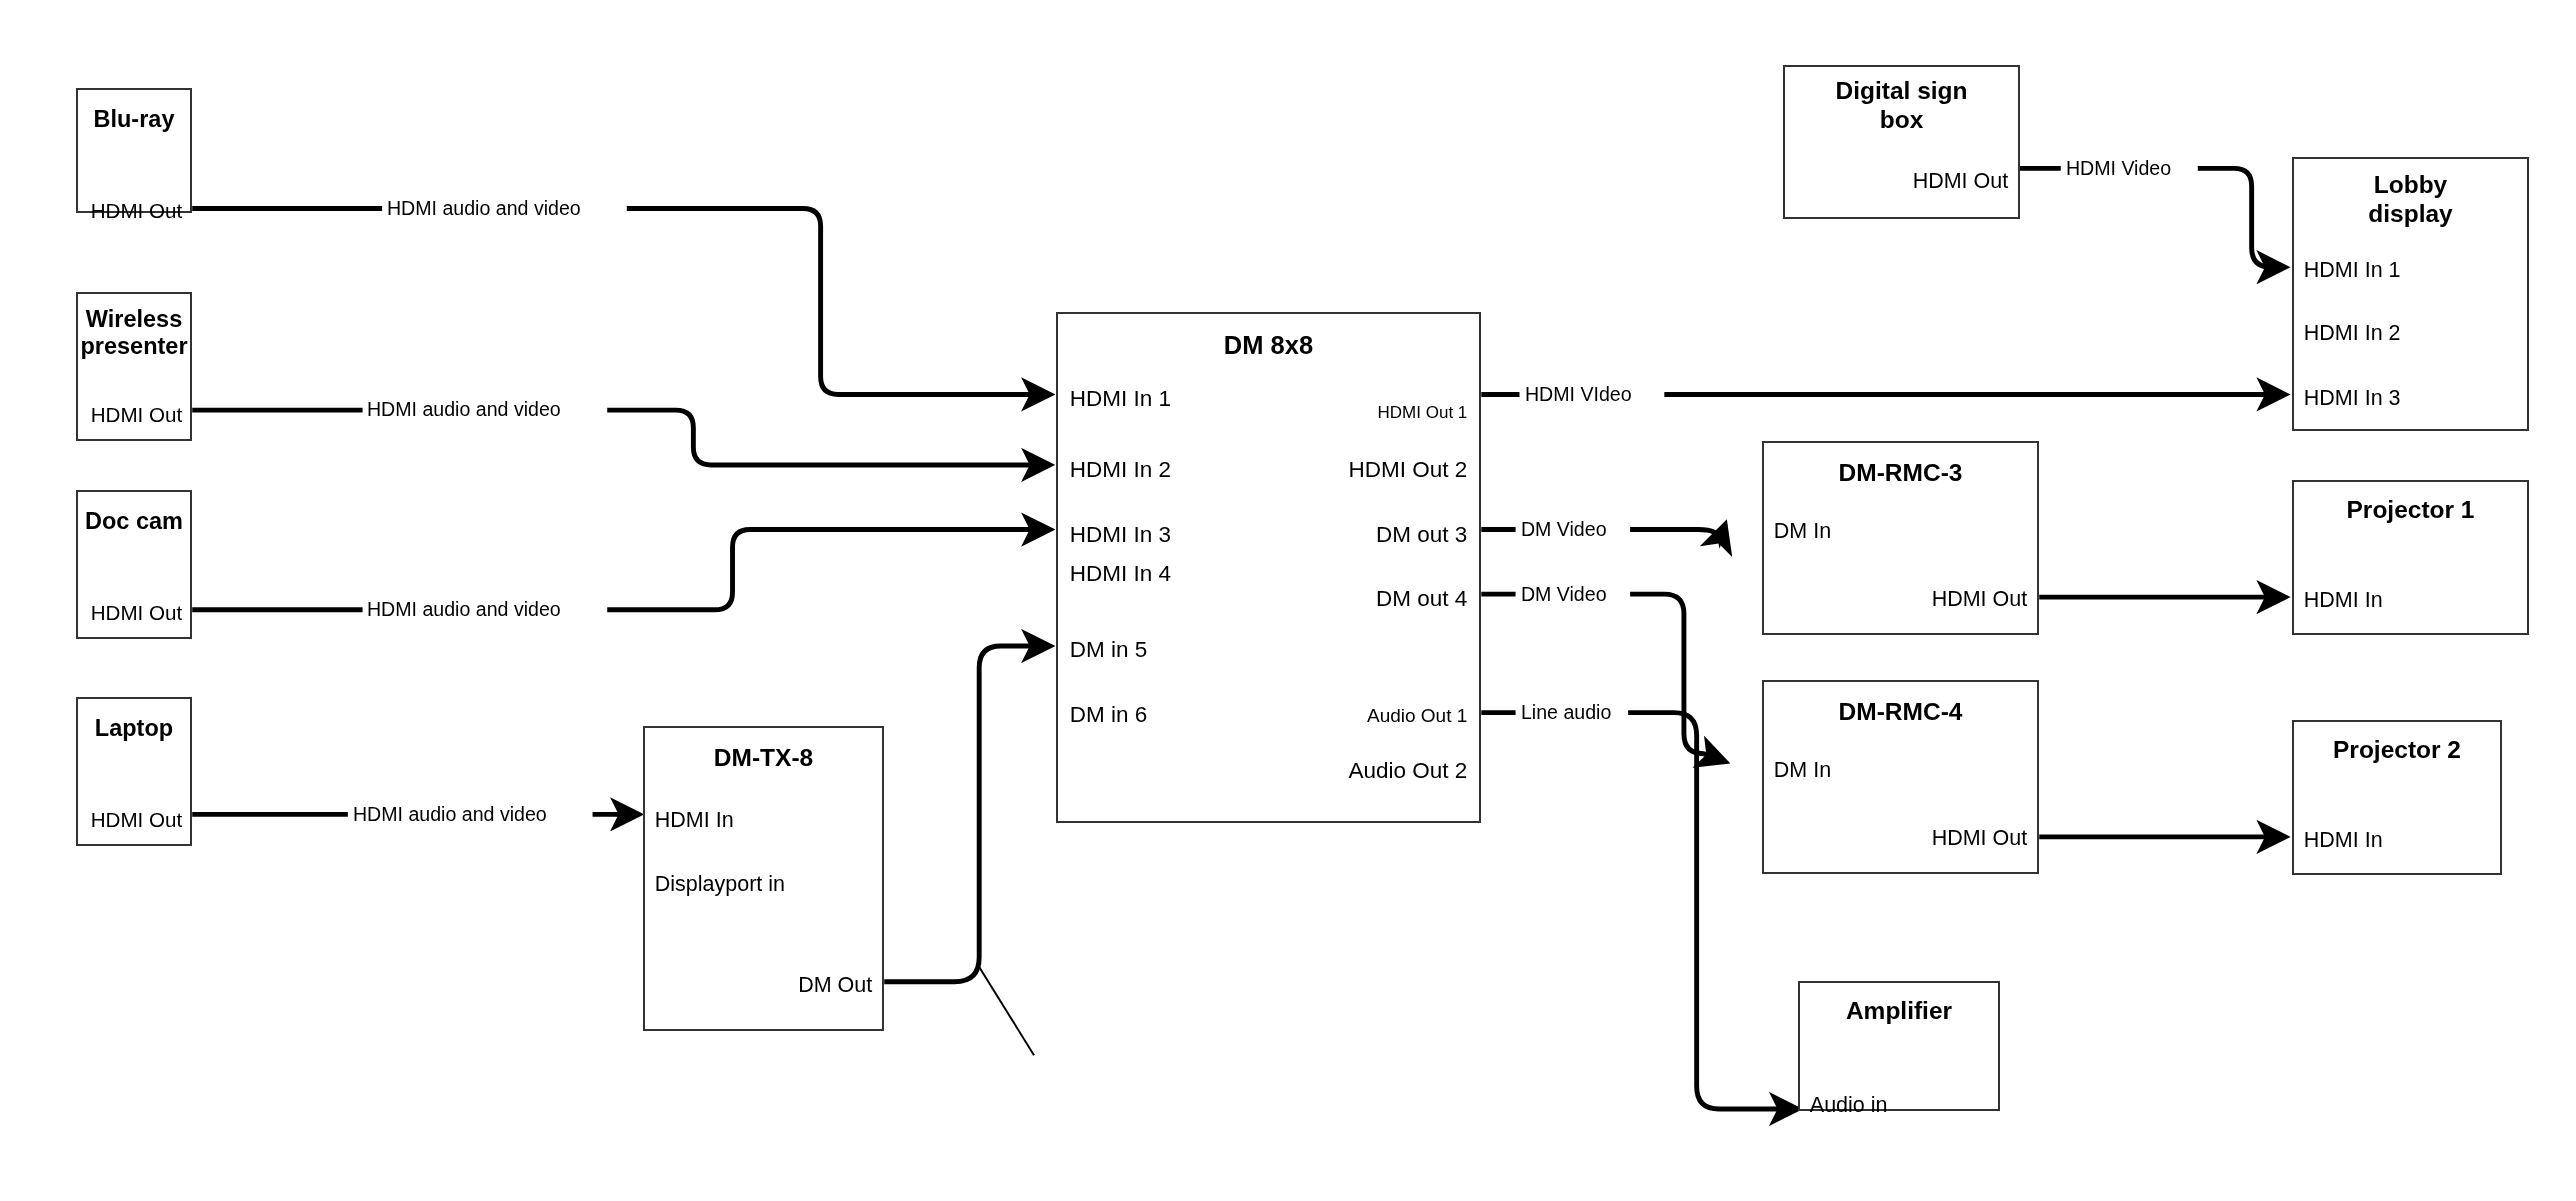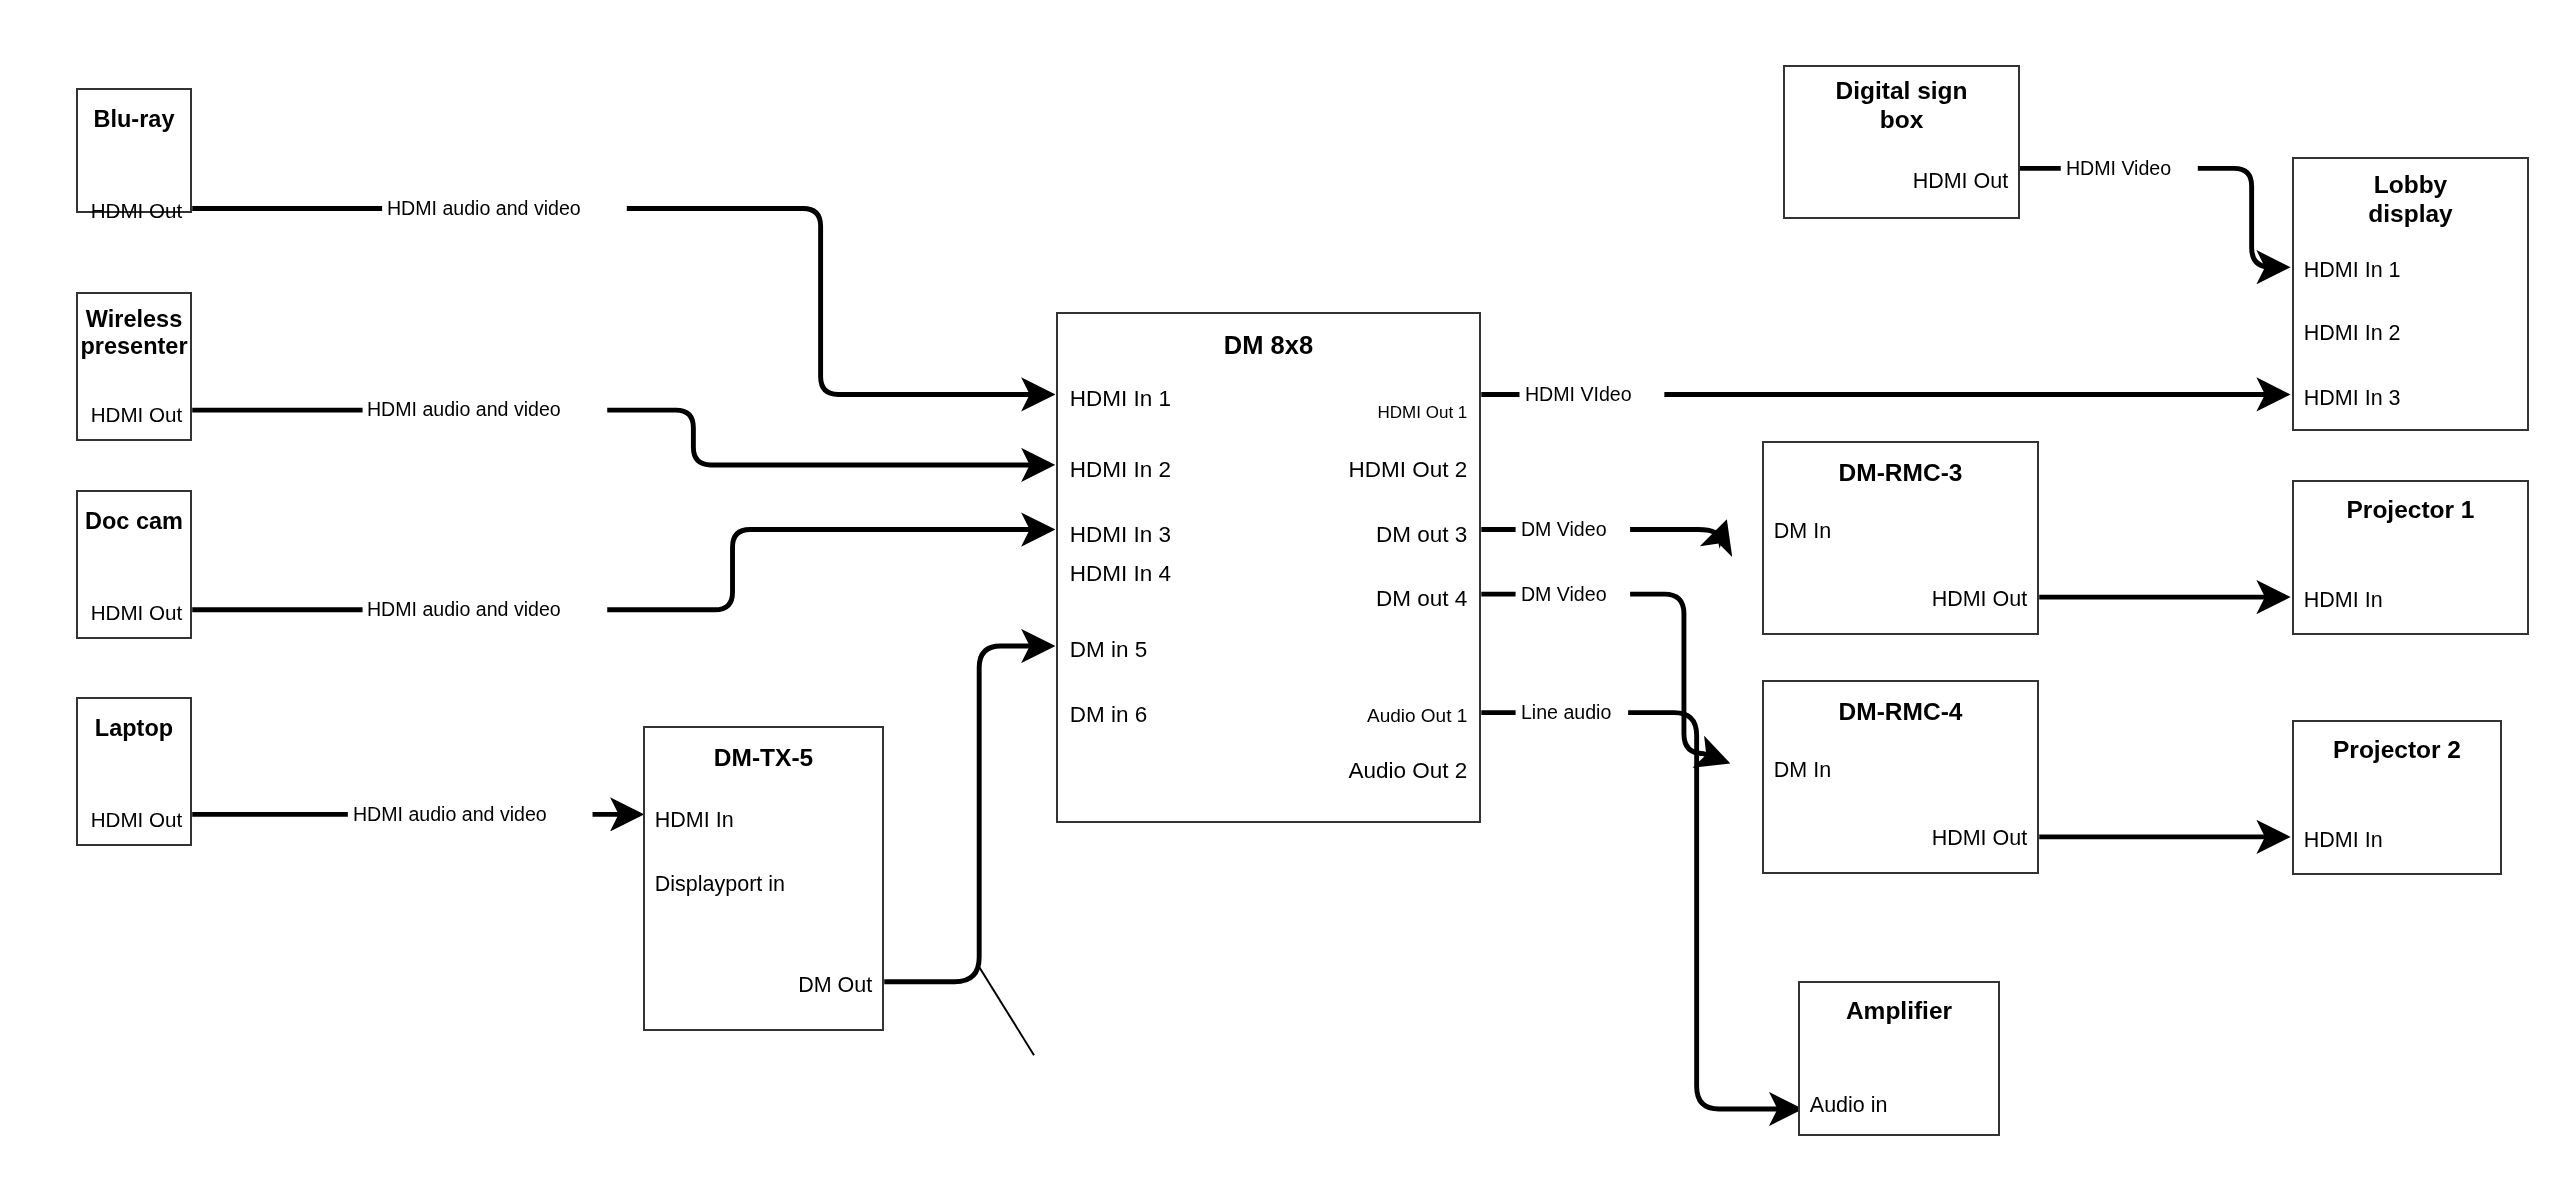--- a/index.html
+++ b/index.html
@@ -134,21 +134,21 @@
     <div class="node-title" style="margin-top:15.7px; font-size:23.5px;">Doc cam</div>
     <div class="port right" style="position:absolute; right:7.8px; top:111px; font-size:20.6px;">HDMI Out</div>
   </div>
 
   <div class="node" style="left:76px; top:697px; width:116px; height:149px;">
     <div class="node-title" style="margin-top:15.7px; font-size:23.5px;">Laptop</div>
     <div class="port right" style="position:absolute; right:7.8px; top:111px; font-size:20.6px;">HDMI Out</div>
   </div>
 
   <div class="node" style="left:643px; top:726px; width:241px; height:305px;">
-    <div class="node-title" style="margin-top:15.7px; font-size:24.5px;">DM-TX-5</div>
+    <div class="node-title" style="margin-top:15.7px; font-size:24.5px;">DM-TX-8</div>
     <div class="port left" style="position:absolute; left:9.8px; top:82px; font-size:21.5px;">HDMI In</div>
     <div class="port left" style="position:absolute; left:9.8px; top:146px; font-size:21.5px;">Displayport in</div>
     <div class="port right" style="position:absolute; right:9.8px; top:247px; font-size:21.5px;">DM Out</div>
   </div>
 
   <div class="node" style="left:1056px; top:312px; width:425px; height:511px;">
     <div class="node-title" style="margin-top:15.7px; font-size:25.5px;">DM 8x8</div>
 
     <div class="port left" style="position:absolute; left:11.7px; top:74px; font-size:22.5px;">HDMI In 1</div>
     <div class="port left" style="position:absolute; left:11.7px; top:145px; font-size:22.5px;">HDMI In 2</div>
@@ -194,20 +194,20 @@
   <div class="node" style="left:2292px; top:480px; width:237px; height:155px;">
     <div class="node-title" style="margin-top:13.7px; font-size:24.5px;">Projector 1</div>
     <div class="port left" style="position:absolute; left:9.8px; top:108px; font-size:21.5px;">HDMI In</div>
   </div>
 
   <div class="node" style="left:2292px; top:720px; width:210px; height:155px;">
     <div class="node-title" style="margin-top:13.7px; font-size:24.5px;">Projector 2</div>
     <div class="port left" style="position:absolute; left:9.8px; top:108px; font-size:21.5px;">HDMI In</div>
   </div>
 
-  <div class="node" style="left:1798px; top:981px; width:202px; height:155px;">
+  <div class="node" style="left:1798px; top:981px; width:202px; height:130px;">
     <div class="node-title" style="margin-top:13.7px; font-size:24.5px;">Amplifier</div>
     <div class="port left" style="position:absolute; left:9.8px; top:112px; font-size:21.5px;">Audio in</div>
   </div>
 
 
 </div>
 
 
 </body></html>

